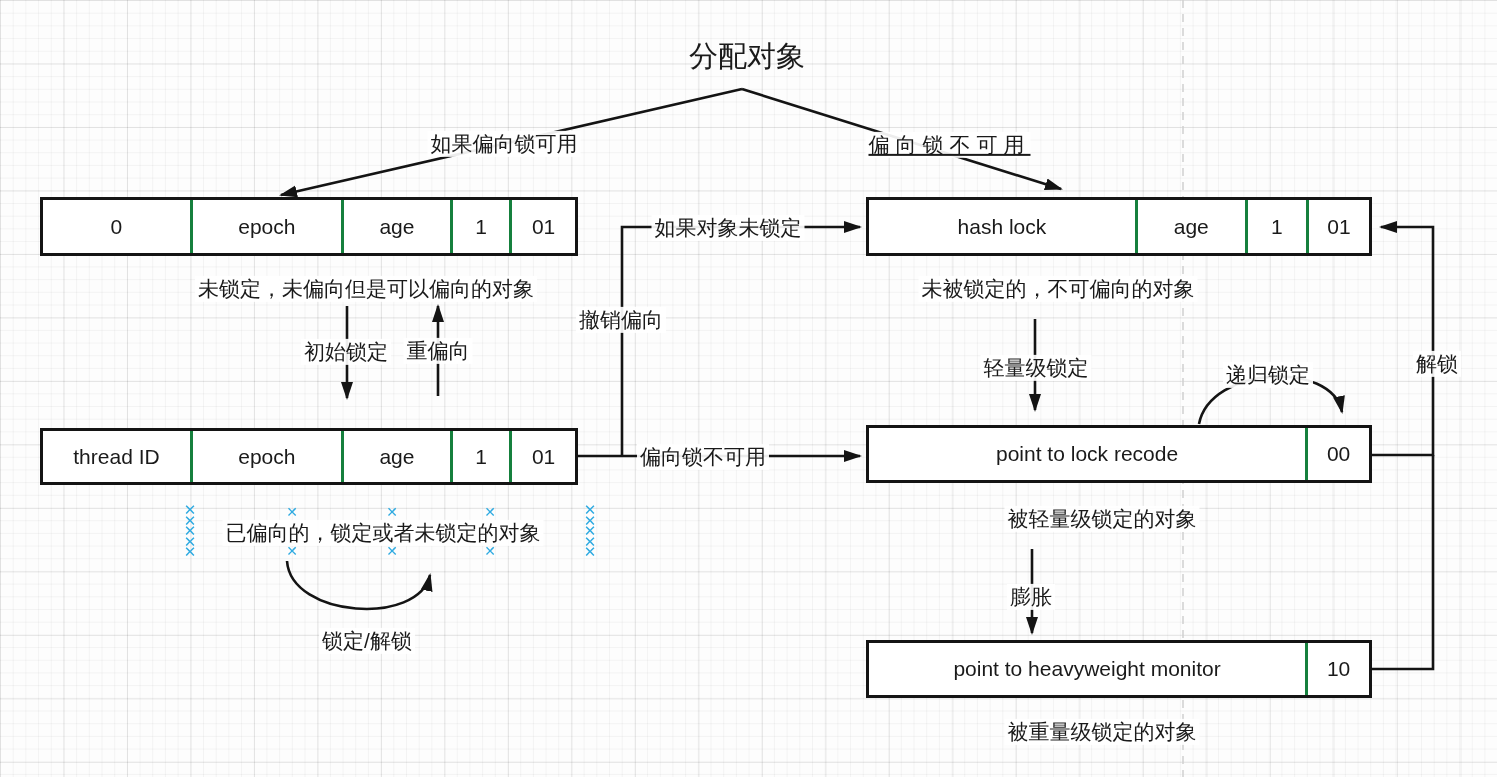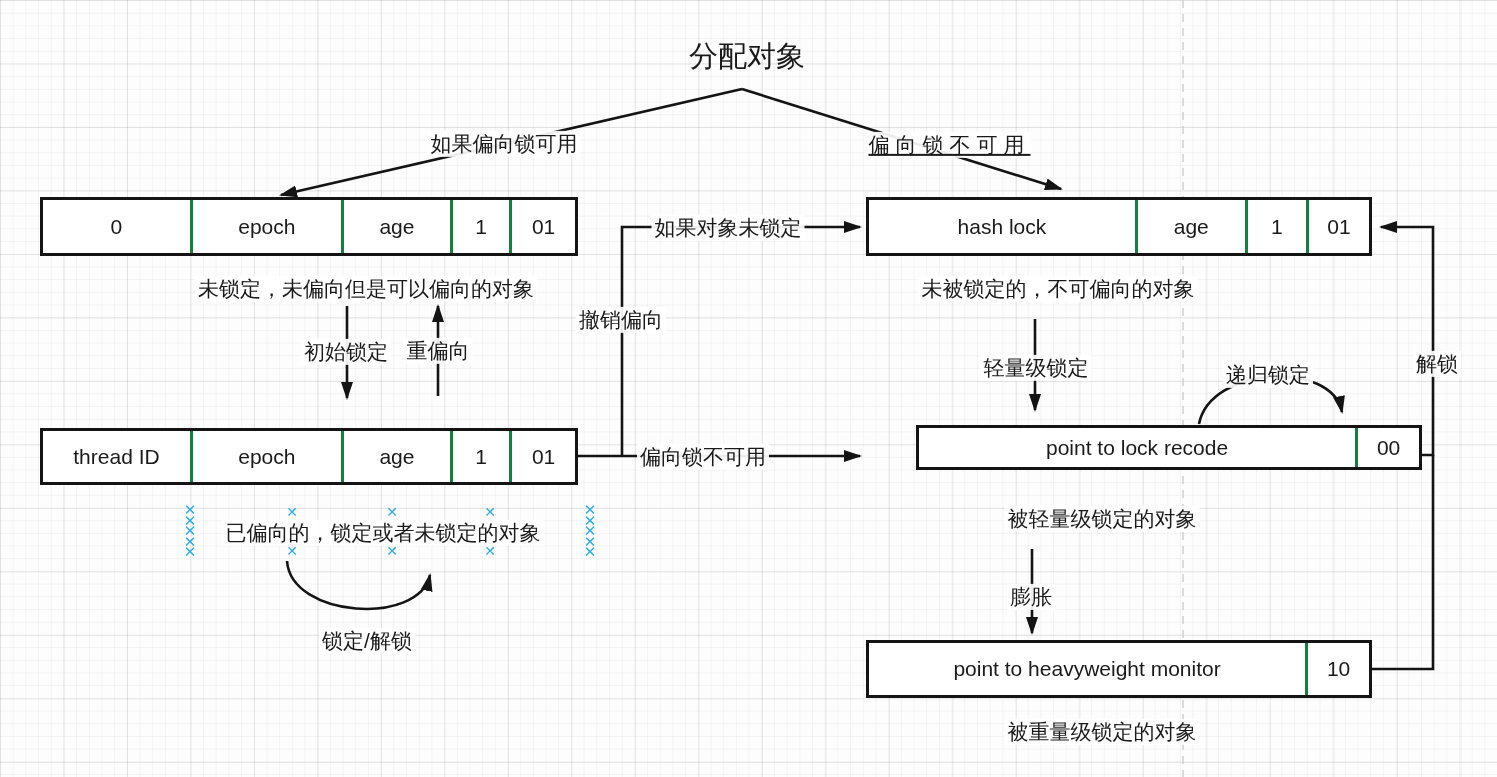--- a/index.html
+++ b/index.html
@@ -87,21 +87,21 @@
     <div class="cell" style="flex-grow:65">01</div>
   </div>
 
   <div class="mrow" style="left:866px;top:197px;width:506px;height:59px">
     <div class="cell" style="flex-grow:274">hash lock</div>
     <div class="cell" style="flex-grow:110">age</div>
     <div class="cell" style="flex-grow:60">1</div>
     <div class="cell" style="flex-grow:62">01</div>
   </div>
 
-  <div class="mrow" style="left:916px;top:425px;width:506px;height:45px">
+  <div class="mrow" style="left:866px;top:425px;width:506px;height:58px">
     <div class="cell" style="flex-grow:444">point to lock recode</div>
     <div class="cell" style="flex-grow:62">00</div>
   </div>
 
   <div class="mrow" style="left:866px;top:640px;width:506px;height:58px">
     <div class="cell" style="flex-grow:444">point to heavyweight monitor</div>
     <div class="cell" style="flex-grow:62">10</div>
   </div>
 
   <div class="lbl title" style="left:747px;top:56px">分配对象</div>

